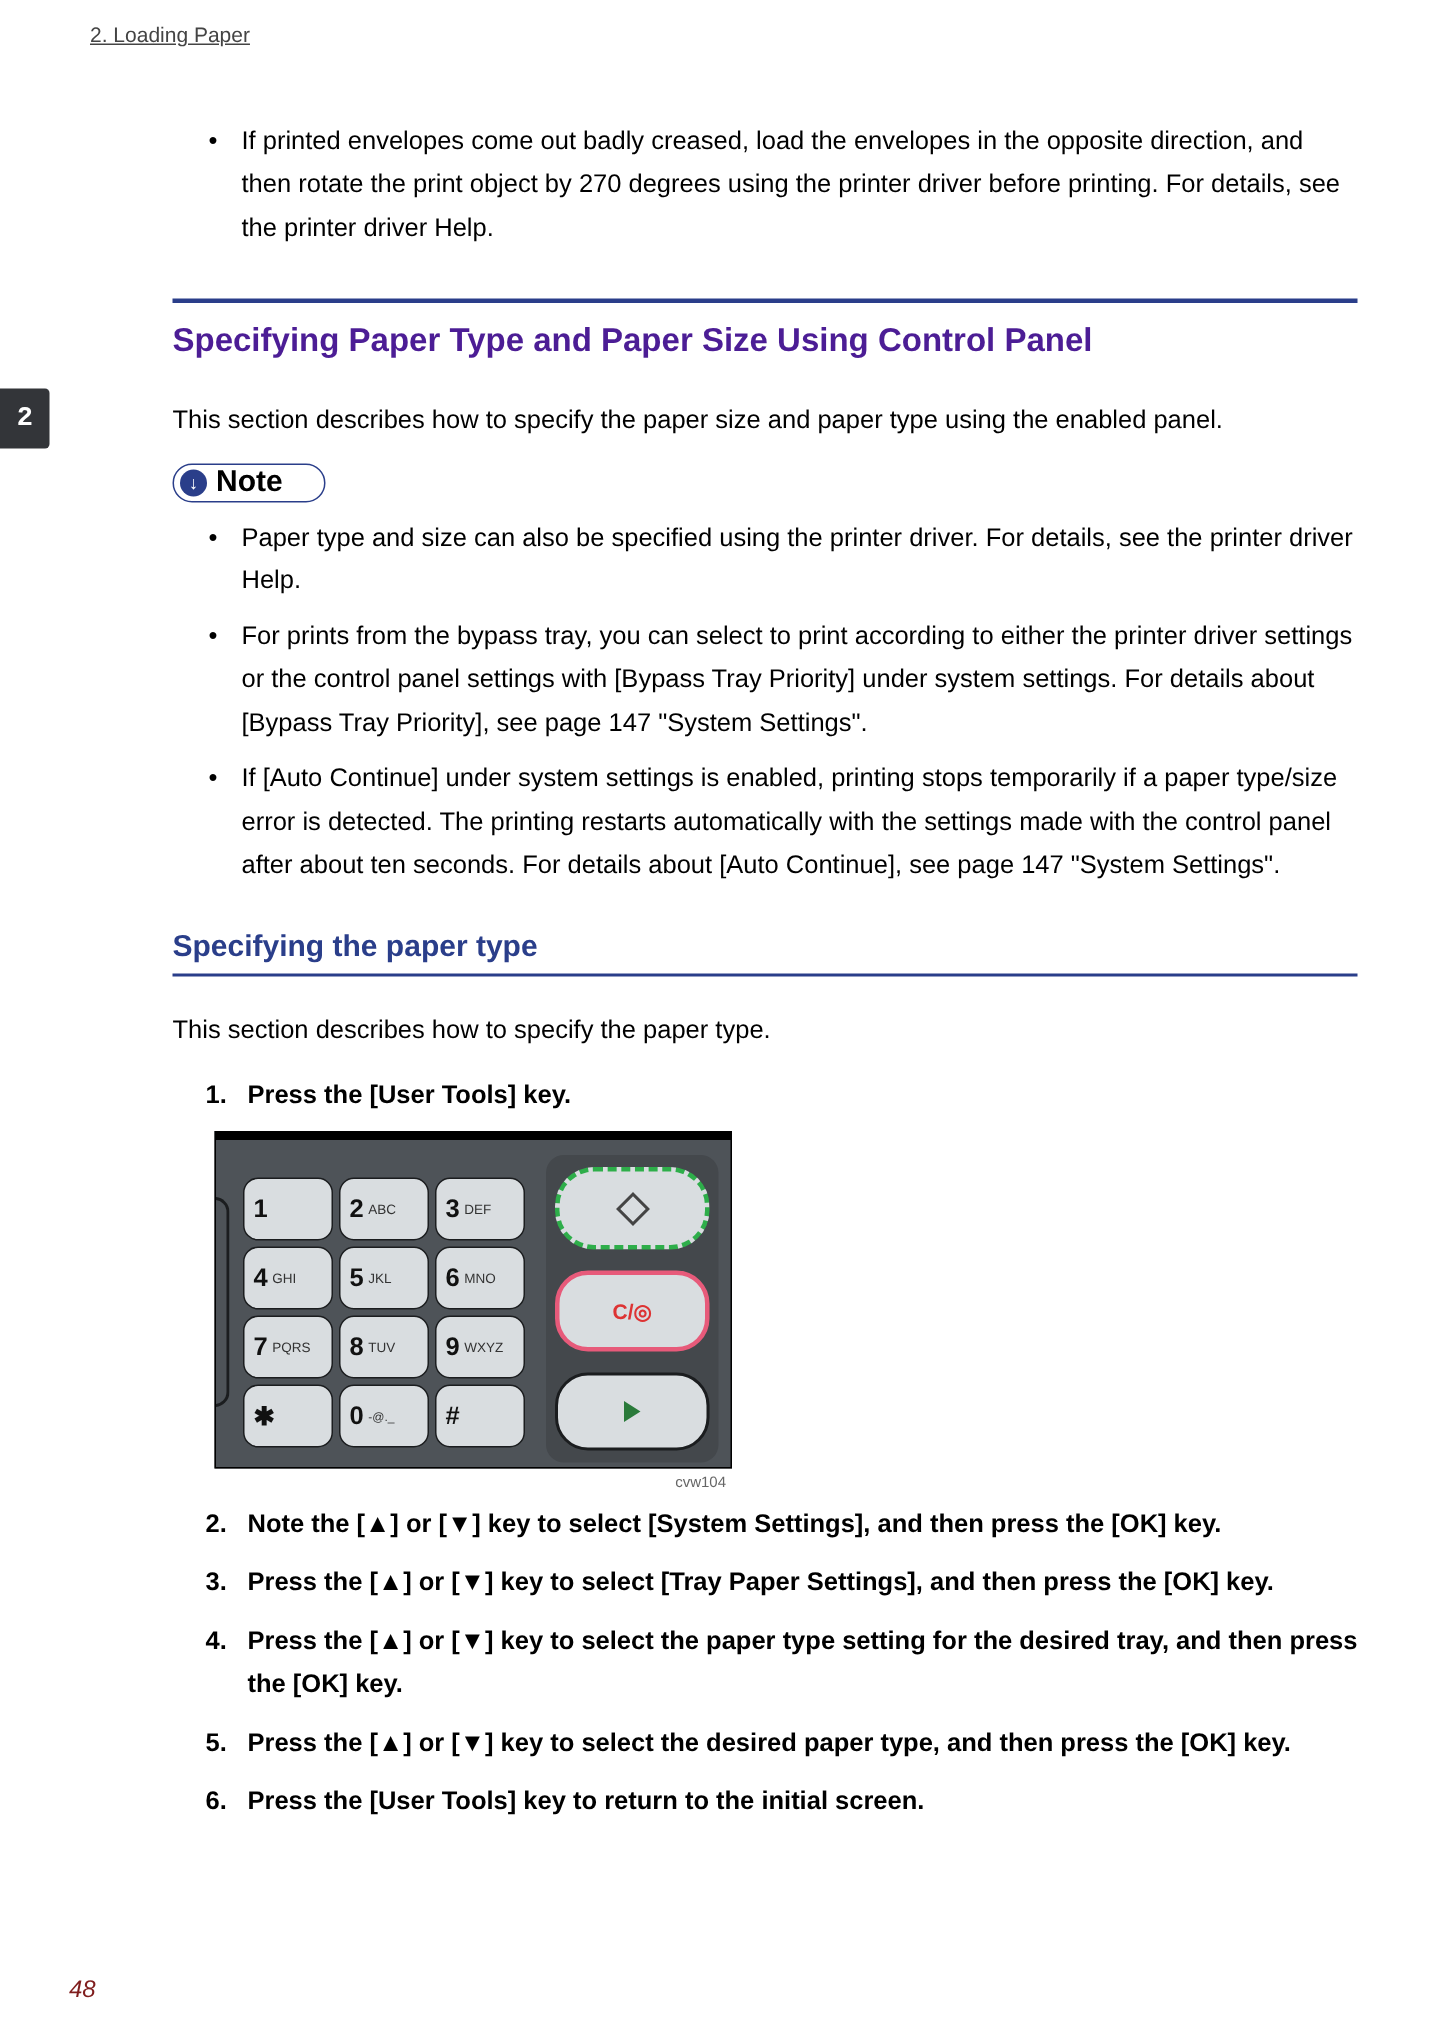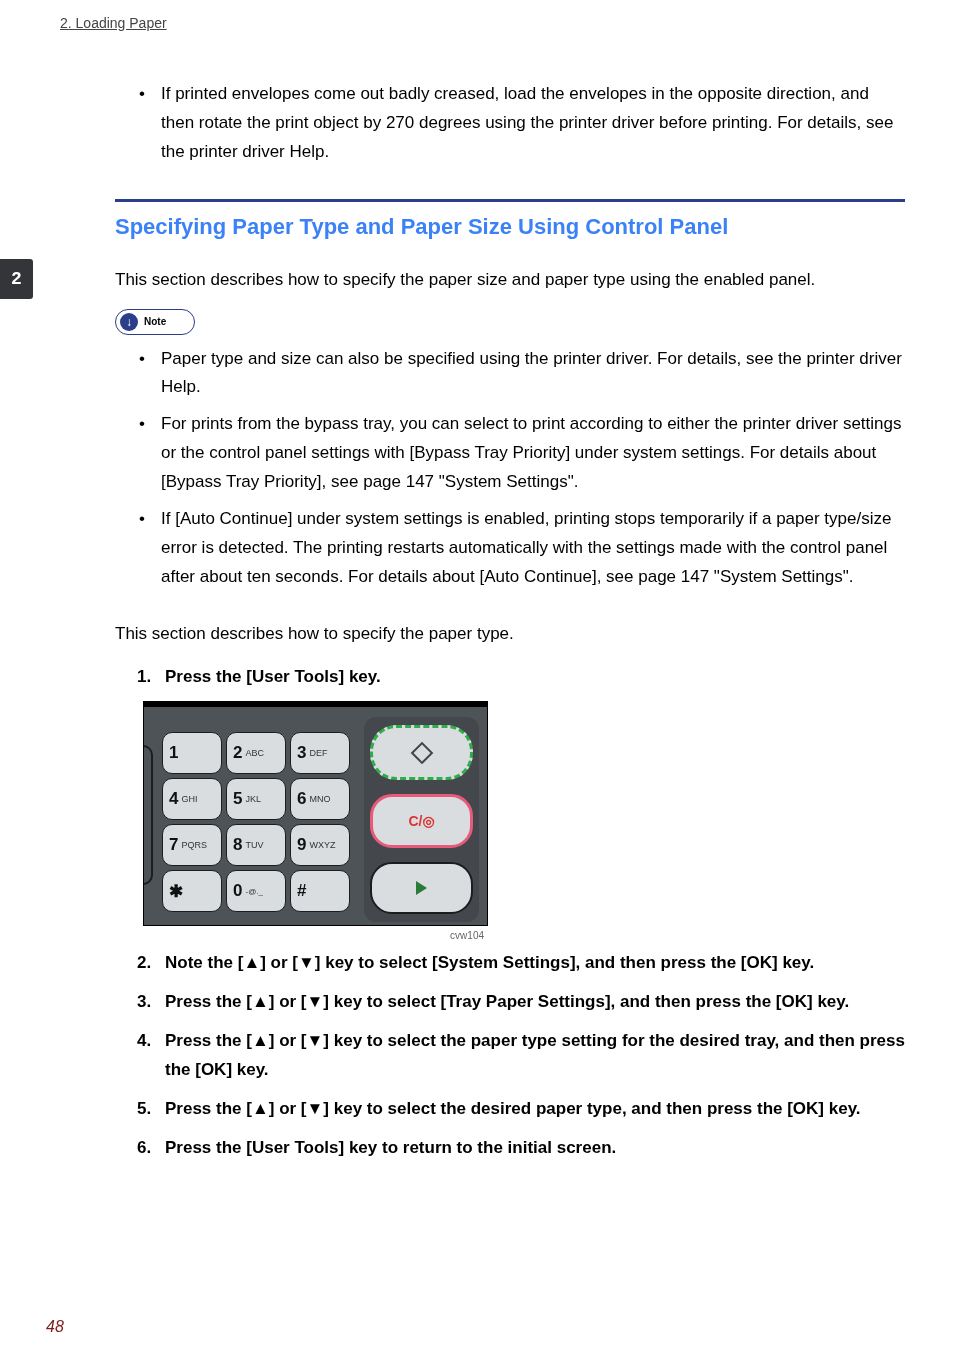--- a/index.html
+++ b/index.html
@@ -44,21 +44,21 @@
   .section-heading-bar {
     border-top: 3px solid #2a3e8a;
     padding-top: 12px;
     margin-top: 10px;
     margin-bottom: 26px;
   }
   .section-heading-bar h2 {
     margin: 0;
     font-size: 22px;
     font-weight: bold;
-    color: #3b82f6;
+    color: #4c1d95;
   }
   .section-intro {
     font-size: 17px;
     line-height: 1.7;
     margin: 0 0 14px 0;
   }
   .note-badge {
     display: inline-flex;
     align-items: center;
     border: 1.5px solid #2a3e8a;
@@ -74,21 +74,21 @@
     background: #2a3e8a;
     color: #fff;
     display: inline-flex;
     align-items: center;
     justify-content: center;
     font-size: 12px;
     font-weight: bold;
     margin-right: 6px;
   }
   .note-badge span.label {
-    font-size: 10px;
+    font-size: 20px;
     font-weight: bold;
     color: #000;
   }
   .bullet-list {
     list-style: none;
     margin: 0 0 28px 0;
     padding: 0 0 0 46px;
     font-size: 17px;
     line-height: 1.7;
   }
@@ -284,20 +284,23 @@
     <span class="note-icon">↓</span>
     <span class="label">Note</span>
   </div>
 
   <ul class="bullet-list">
     <li>Paper type and size can also be specified using the printer driver. For details, see the printer driver Help.</li>
     <li>For prints from the bypass tray, you can select to print according to either the printer driver settings or the control panel settings with [Bypass Tray Priority] under system settings. For details about [Bypass Tray Priority], see page 147 "System Settings".</li>
     <li>If [Auto Continue] under system settings is enabled, printing stops temporarily if a paper type/size error is detected. The printing restarts automatically with the settings made with the control panel after about ten seconds. For details about [Auto Continue], see page 147 "System Settings".</li>
   </ul>
 
+  <div class="subheading">
+    <h3>Specifying the paper type</h3>
+  </div>
 
   <p class="section-intro">This section describes how to specify the paper type.</p>
 
   <ol class="numbered">
     <li>Press the [User Tools] key.</li>
   </ol>
 
   <div class="keypad-wrap">
     <div class="keypad">
       <div class="left-edge-tab"></div>

